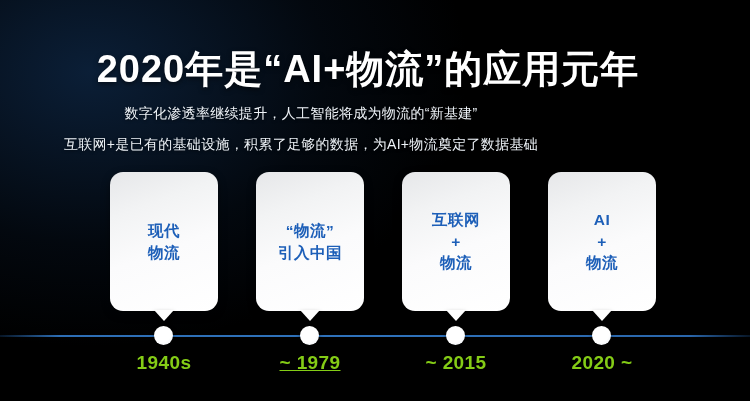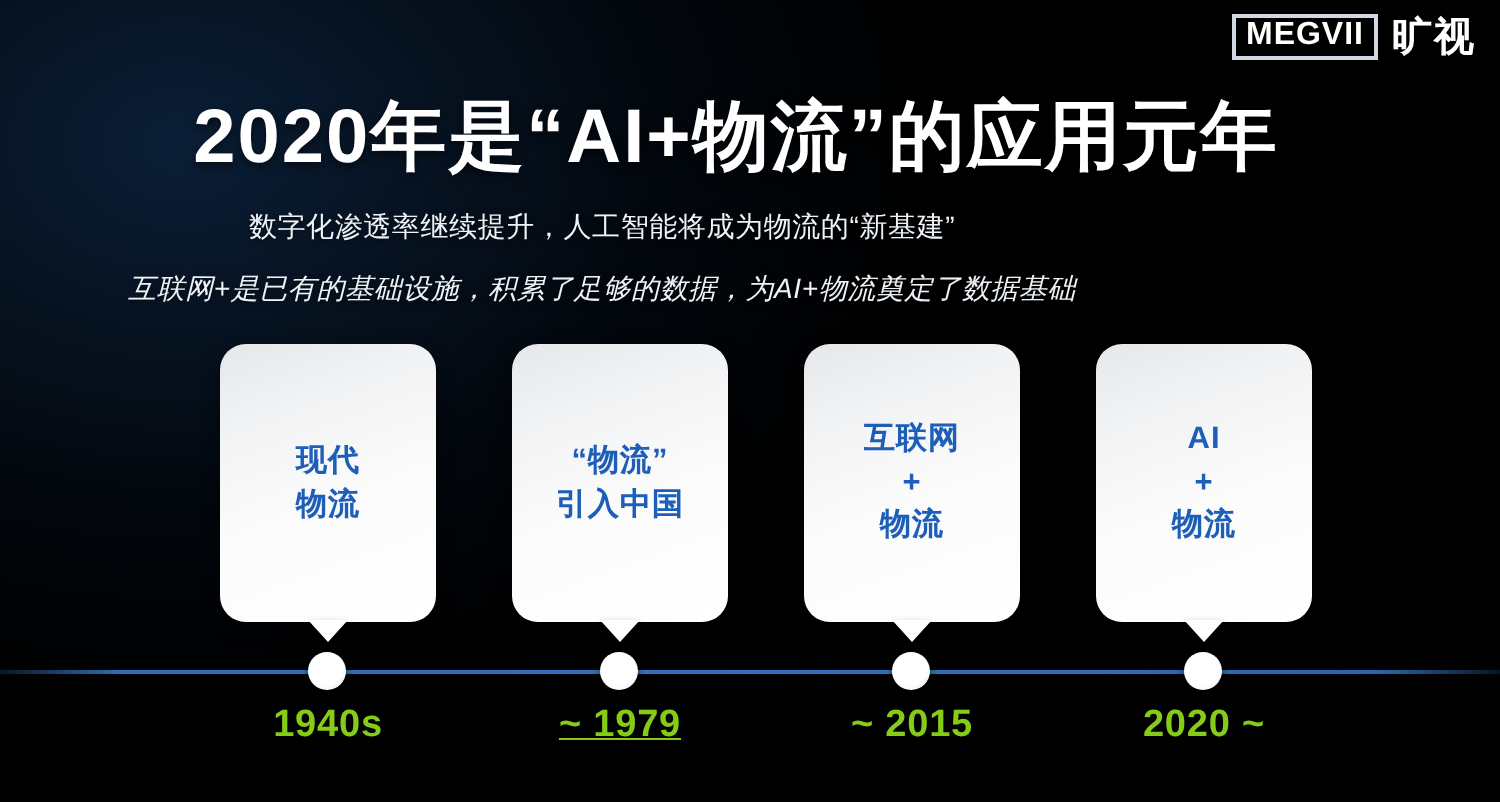--- a/index.html
+++ b/index.html
@@ -83,21 +83,21 @@
     text-align: center;
     color: #eef3f8;
     font-size: 14px;
     font-weight: normal;
     letter-spacing: 0.3px;
     z-index: 5;
     text-shadow: 0 1px 3px rgba(0,0,0,0.6);
     white-space: nowrap;
   }
   .subtitle.s1 { top: 105px; }
-  .subtitle.s2 { top: 136px; font-style: italic; }
+  .subtitle.s2 { top: 136px; }
 
   
   .cards {
     position: absolute;
     top: 172px;
     left: 0;
     width: 600px;
     height: 150px;
     z-index: 4;
   }
@@ -181,24 +181,20 @@
   .date.t1 { left: 99px; }
   .date.t2 { left: 245px; text-decoration: underline; }
   .date.t3 { left: 391px; }
   .date.t4 { left: 537px; }
 </style>
 </head>
 <body>
 
 <div id="slide">
 
-  <div class="logo-wrap">
-    <div class="logo-box">MEGVII</div>
-    <div class="logo-cn">旷视</div>
-  </div>
 
   <div class="title">2020年是“AI+物流”的应用元年</div>
 
   <div class="subtitle s1">数字化渗透率继续提升，人工智能将成为物流的“新基建”</div>
   <div class="subtitle s2">互联网+是已有的基础设施，积累了足够的数据，为AI+物流奠定了数据基础</div>
 
   <div class="cards">
 
     <div class="card c1">
       <div class="card-text">

